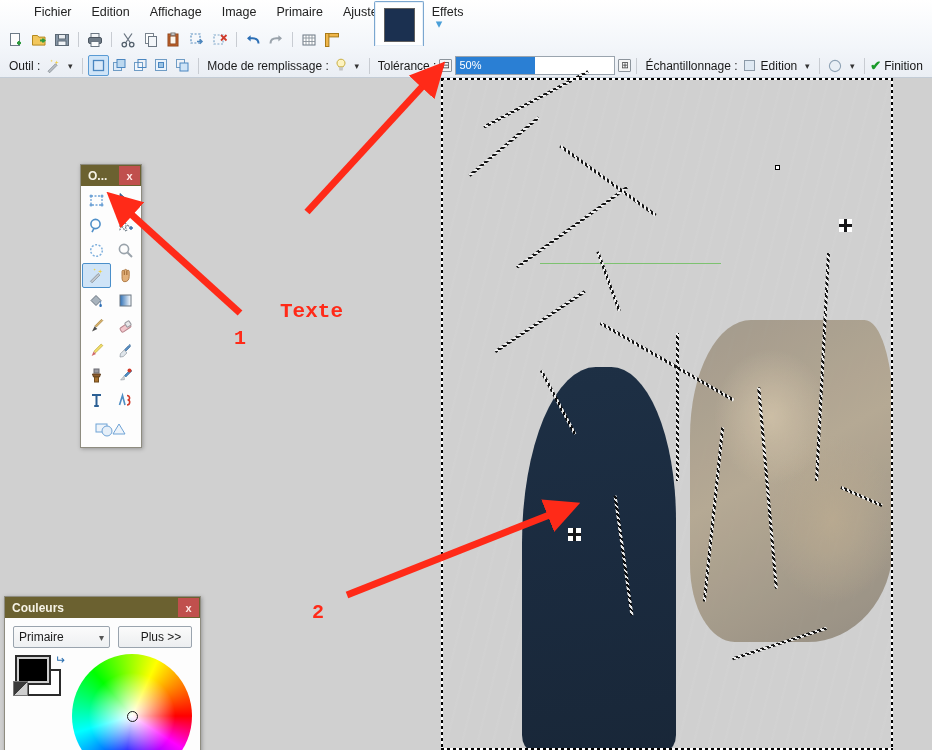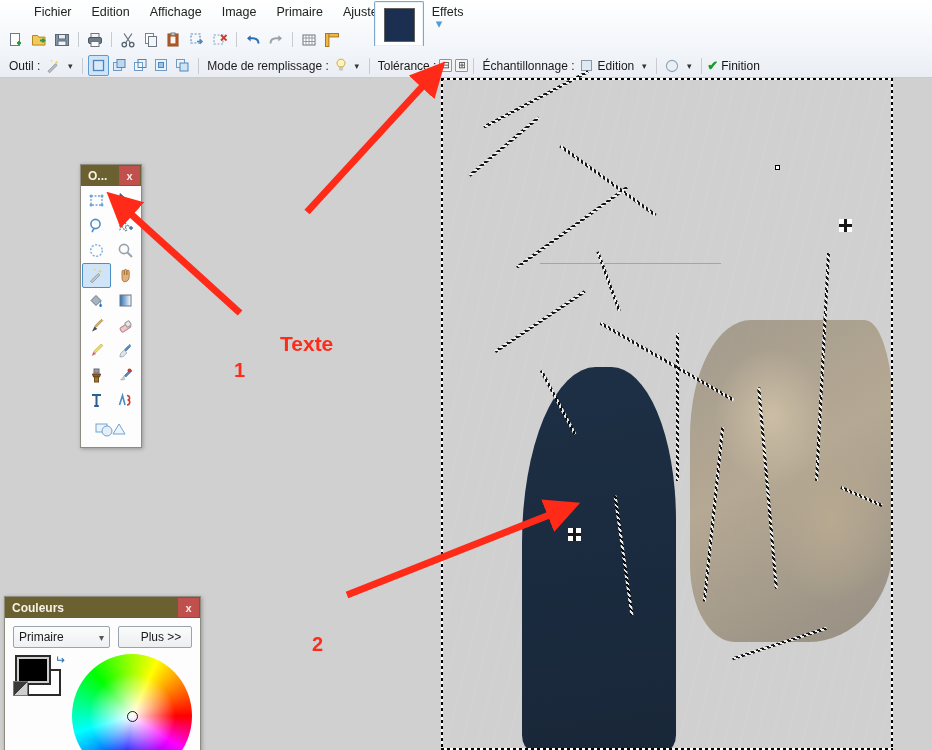--- a/index.html
+++ b/index.html
@@ -197,21 +197,21 @@
        conic-gradient(from 90deg,
          #ff0000, #ff00ff, #8000ff, #0000ff, #0080ff, #00ffff,
          #00ff80, #00ff00, #80ff00, #ffff00, #ff8000, #ff0000);
   }
   #wheel-cursor { position:absolute; left:50%; top:50%; width:11px; height:11px;
      margin-left:-5.5px; margin-top:-5.5px; border:1.6px solid #1a1a1a;
      border-radius:50%; }
 
   
   .anno-label { position:absolute; color:#ff2a18; font-weight:bold;
-     font-family:Liberation Sans, sans-serif;margin-top:32px; }
+     font-family:Liberation Mono, monospace; }
   #anno-svg { position:absolute; left:0; top:0; width:932px; height:750px;
      pointer-events:none; }
 </style>
 </head>
 <body>
 
 <div id="top-chrome">
 
   <div id="menubar">
     <div class="menu-item">Fichier</div>
@@ -382,20 +382,24 @@
           <rect x="5" y="9.4" width="4" height="1.3" fill="#b8b8b8"></rect>
           <rect x="5.2" y="11.2" width="3.6" height="1.2" fill="#b8b8b8"></rect>
         </svg>
     </span>
     <span class="mini-dd">▾</span>
     <span class="opt-sep"></span>
 
     <span class="opt-label">Tolérance :</span>
     <div id="tol-wrap">
       <div class="spin">⊟</div>
+      <div id="tol-box">
+        <div id="tol-fill" style="width: 50%;"></div>
+        <div id="tol-text">50%</div>
+      </div>
       <div class="spin">⊞</div>
     </div>
 
     <span class="opt-sep"></span>
     <span class="opt-label">Échantillonnage :</span>
     <span style="display:inline-flex;width:17px;height:20px;align-items:center;justify-content:center;">
       <svg width="13" height="13" viewBox="0 0 13 13">
           <rect x="1.5" y="1.5" width="10" height="10" fill="#dfe9f3" stroke="#8c9aa8"></rect>
         </svg>
     </span>

